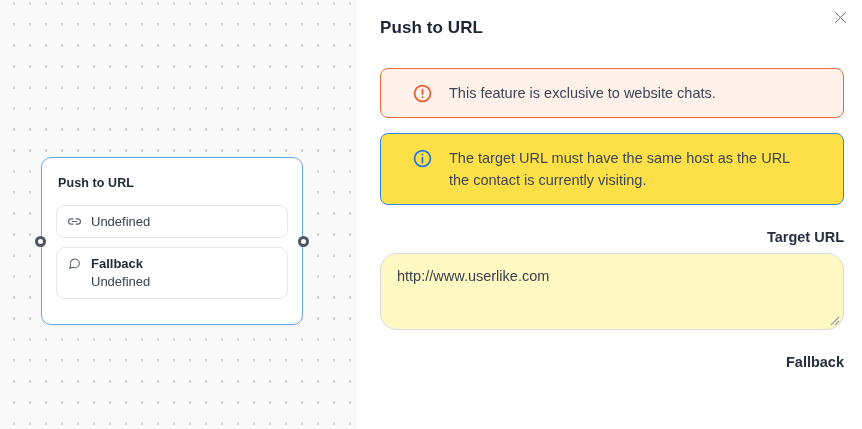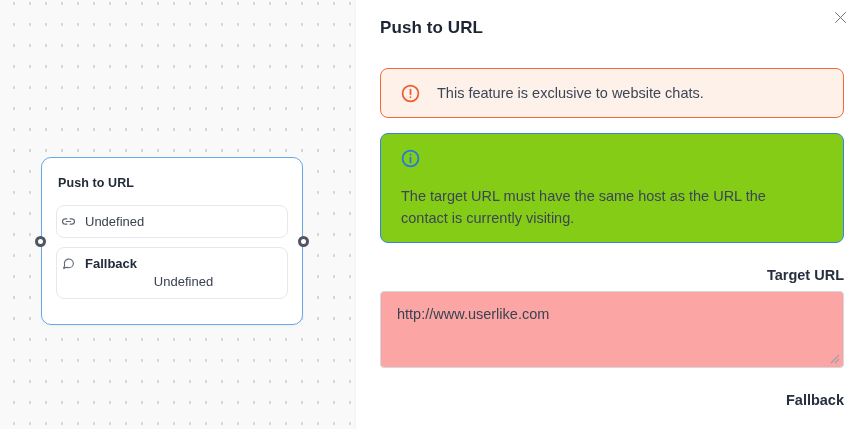--- a/index.html
+++ b/index.html
@@ -39,24 +39,23 @@
     font-size: 12.5px;
     font-weight: 700;
     color: #222b3a;
     margin: 2px 0 15px 2px;
     letter-spacing: .1px;
   }
   .slot {
     background: #ffffff;
     border: 1px solid #e6e8ec;
     border-radius: 8px;
-    padding: 8px 5px;
+    padding: 8px 11px;
     font-size: 13px;
     color: #39424f;
-    text-align: center;
   }
   .slot + .slot { margin-top: 9px; }
   .slot-row { display: flex; align-items: center; gap: 10px; }
   .slot-row .ic { flex: 0 0 auto; width: 13px; height: 13px; color: #5bununu6370; color: #5d6472; display: block; }
   .slot-title { font-weight: 700; color: #222b3a; }
   .slot-sub { margin: 3px 0 1px 23px; color: #39424f; }
 
   .port {
     position: absolute;
     width: 11px;
@@ -96,60 +95,59 @@
     padding: 0;
   }
   .close-btn svg { display: block; width: 15px; height: 15px; margin: auto; }
 
   .alert {
     display: flex;
     align-items: flex-start;
     gap: 17px;
     border-radius: 8px;
     border: 1.5px solid;
-    padding: 13px 20px;
+    padding: 13px 32px;
     font-size: 14.5px;
     line-height: 22px;
     color: #3c4656;
   }
   .alert .ic { flex: 0 0 auto; width: 19px; height: 19px; margin-top: 1.5px; display: block; }
   .alert-warning {
     margin-top: 30px;
     background: #fdf1ea;
     border-color: #f26a3c;
     color: #3c4656;
   }
   .alert-warning .ic { color: #ee5c2e; }
   .alert-info {
     margin-top: 15px;
-    background: #84cc16;
+    background: #fde047;
     border-color: #3484e8;
-    flex-direction: column;
   }
   .alert-info .ic { color: #2277e0; }
   .alert-text { max-width: 404px; }
 
   .field-label {
     display: block;
     font-size: 14.5px;
     font-weight: 700;
     color: #27303f;
     margin-top: 24px;
     text-align: right;
   }
   .field-wrap { position: relative; }
   textarea.field, input.field {
     display: block;
     width: 100%;
     border: 1px solid #d5d9de;
-    border-radius: 4px;
+    border-radius: 17px;
     font-family: "Liberation Sans", sans-serif;
     font-size: 14.5px;
     color: #39424f;
-    background: #fca5a5;
+    background: #fef9c3;
     outline: none;
   }
   textarea.field {
     height: 77px;
     margin-top: 8px;
     padding: 12px 16px;
     resize: none;
     line-height: 20px;
   }
   input.field {

